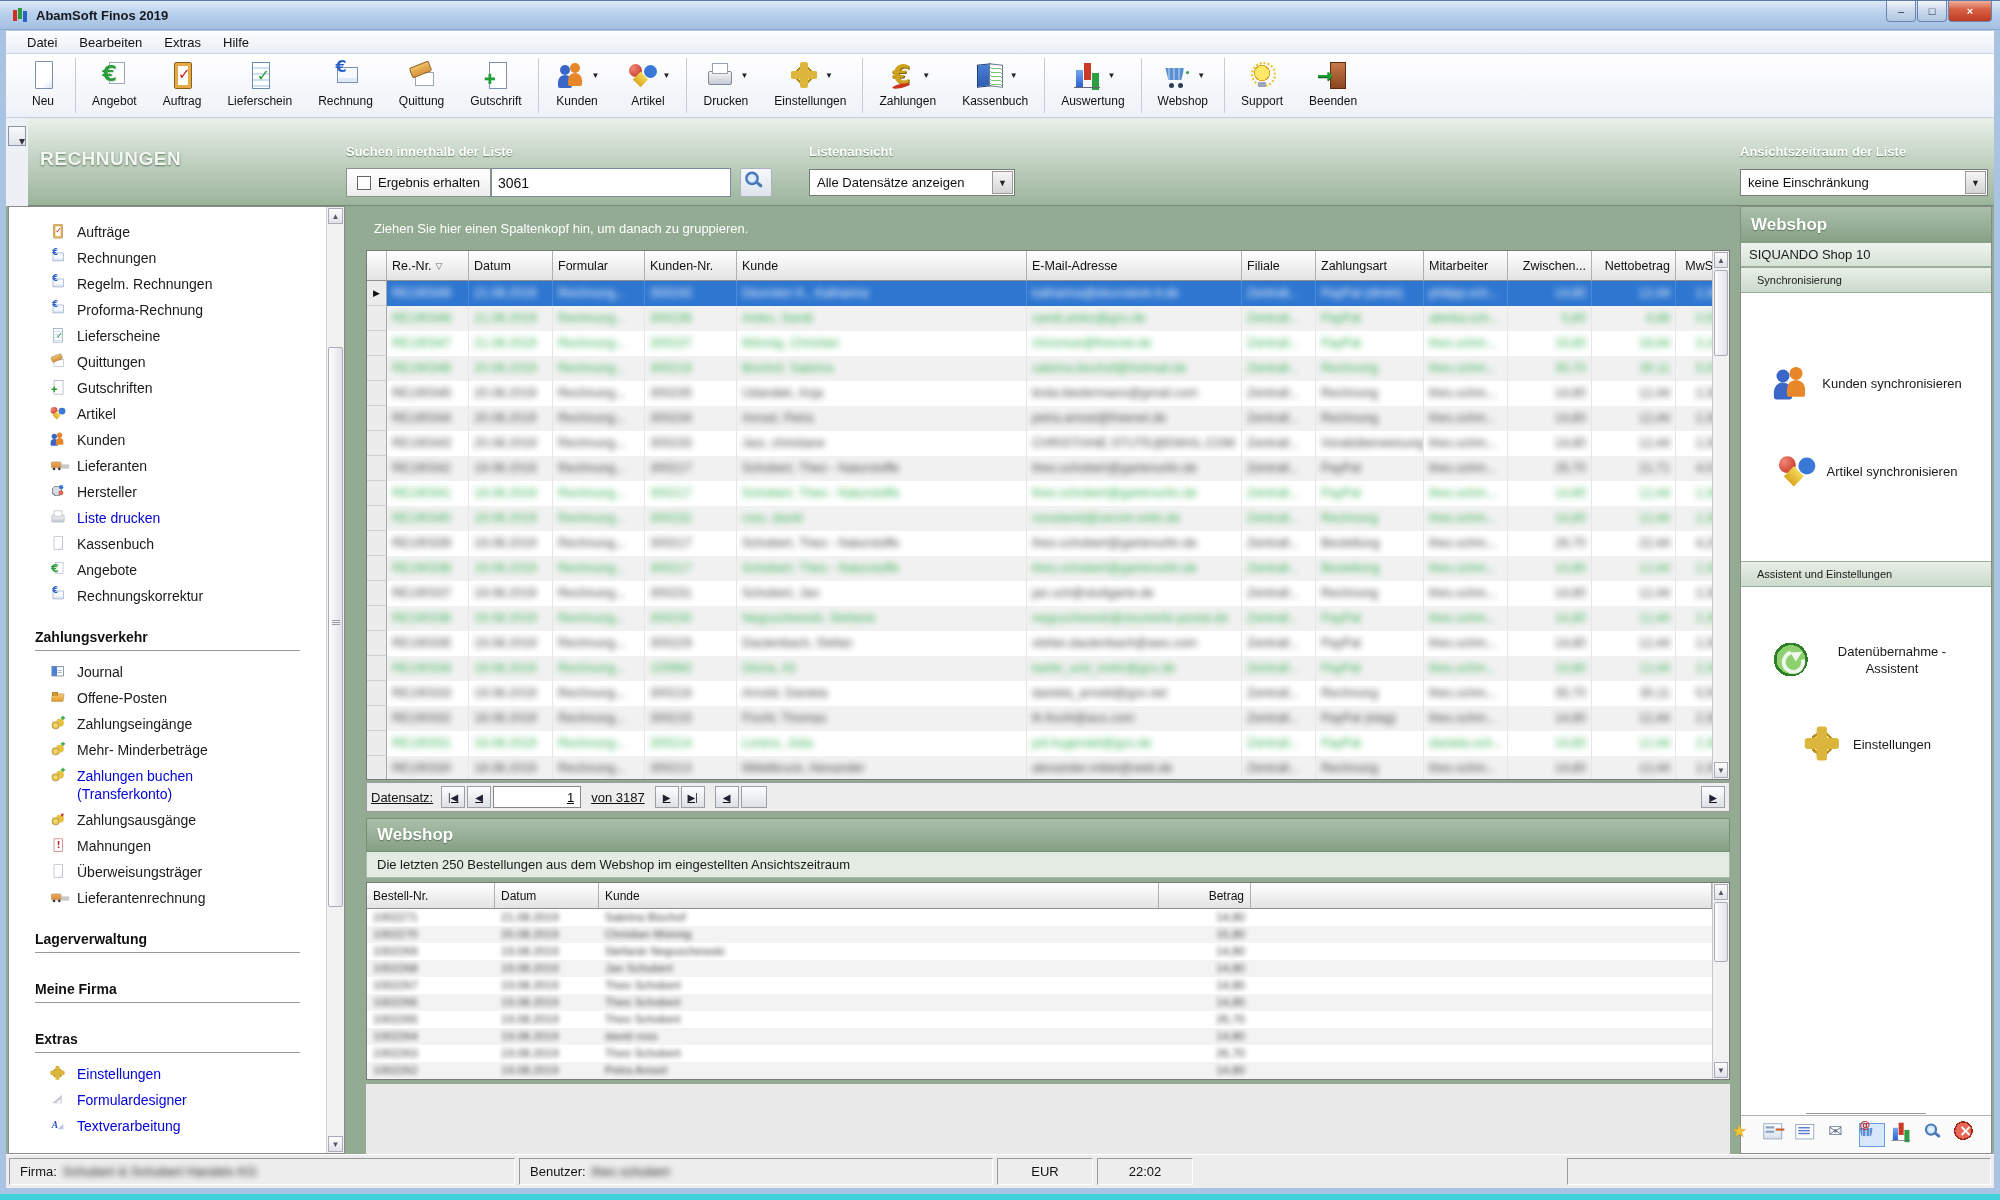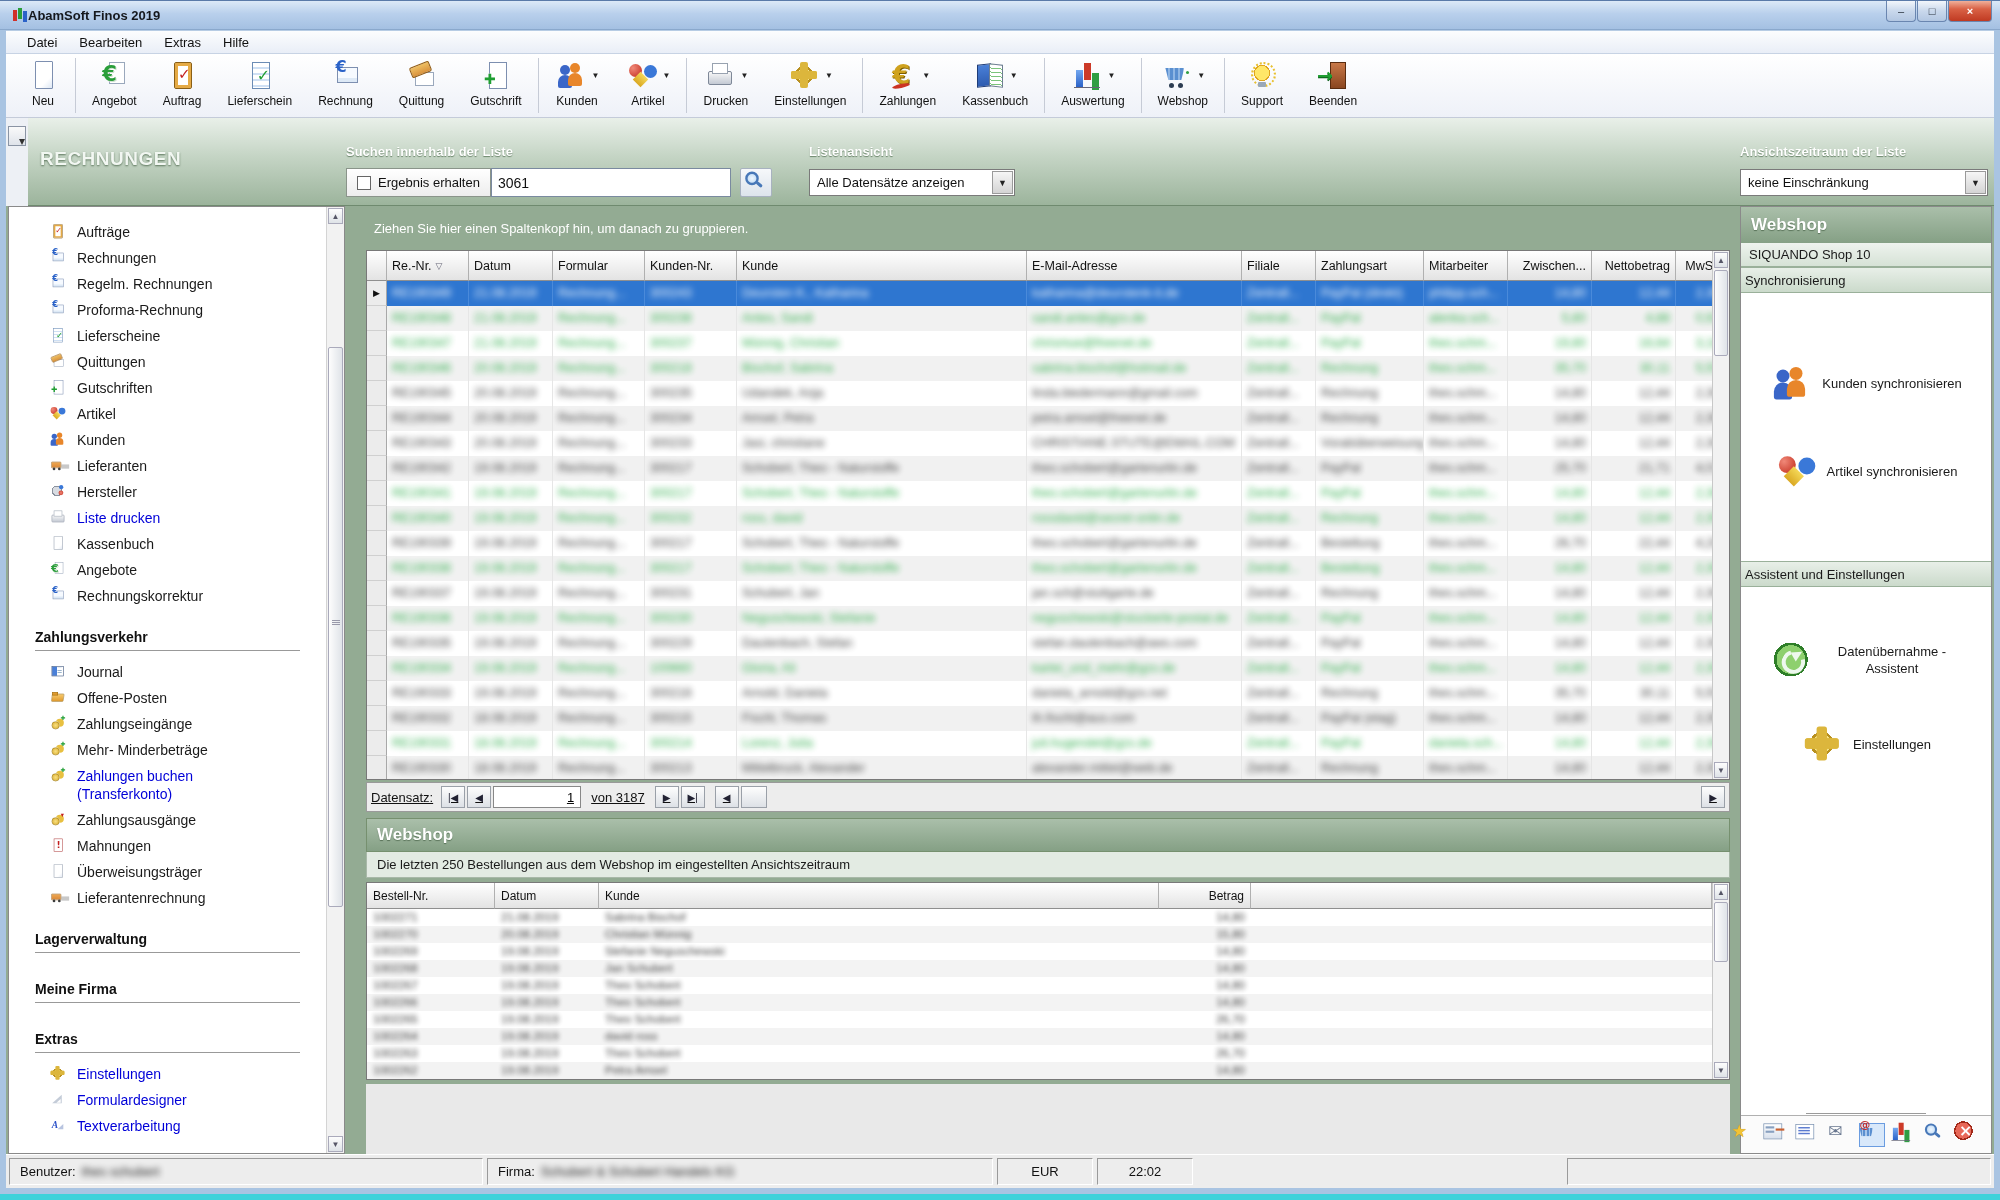--- a/index.html
+++ b/index.html
@@ -3,21 +3,21 @@
 <meta charset="utf-8">
 <style>
   html,body{margin:0;padding:0;width:2000px;height:1200px;overflow:hidden;
     font-family:"Liberation Sans","DejaVu Sans",sans-serif;background:#b7cce4;}
   *{box-sizing:border-box;}
 
   
   .titlebar{position:absolute;top:0;left:0;right:0;height:30px;
     background:linear-gradient(#dce9f7,#b9d0ec 45%,#a4c0e2);border-top:1px solid #5a7aa8;
     border-bottom:1px solid #8aa8cc;display:flex;align-items:center;padding-left:10px;}
-  .title-text{font-size:13px;font-weight:600;color:#15181d;}
+  .title-text{font-size:13px;font-weight:600;color:#15181d;margin-left:8px;}
   .win-btns{position:absolute;top:0;right:8px;display:flex;gap:1px;}
   .wbtn{height:21px;width:30px;border:1px solid #6a86b0;border-top:none;border-radius:0 0 4px 4px;
     background:linear-gradient(#f2f6fb,#c9d8ec 50%,#b3c7e2);display:flex;align-items:center;justify-content:center;
     font-size:11px;color:#27303d;}
   .wbtn.close{width:44px;background:linear-gradient(#f0b09a,#d96246 40%,#c03a22);color:#fff;font-weight:bold;}
   .app-ic{width:18px;height:18px;position:relative;display:inline-block;}
   .app-ic::before{content:"";position:absolute;left:3px;top:4px;width:4px;height:11px;background:#d03028;
     box-shadow:5px -2px 0 #2a9e3a, 10px 1px 0 #2a62c8;}
 
   .frame-l{position:absolute;left:0;top:30px;bottom:12px;width:6px;background:#a9c4e2;}
@@ -235,22 +235,22 @@
   .ws-row.odd{background:#f3f3f3;}
   .main-filler{flex:1;margin:4px 6px 0 6px;background:#e9e9e9;}
 
   
   .rpanel{position:absolute;left:1740px;width:252px;top:206px;bottom:46px;background:#fff;
     border:1px solid #8a8a8a;display:flex;flex-direction:column;}
   .rp-title{height:36px;background:linear-gradient(#aabfaa,#85a085);color:#fff;font-weight:bold;font-size:17px;
     display:flex;align-items:center;padding-left:10px;text-shadow:0 1px 1px #5a745a;flex:0 0 auto;}
   .rp-sub{height:24px;background:linear-gradient(#eef3ee,#d6e2d6);font-size:13px;color:#1a1a1a;
     display:flex;align-items:center;padding-left:8px;border-bottom:1px solid #9ab09a;flex:0 0 auto;}
-  .rp-sec{height:26px;background:linear-gradient(#e8efe8,#cbdacb);font-size:13px;color:#1a1a1a;
-    display:flex;align-items:center;padding-left:4px;border-top:1px solid #9ab09a;border-bottom:1px solid #9ab09a;flex:0 0 auto;}
+  .rp-sec{height:26px;background:linear-gradient(#e8efe8,#cbdacb);font-size:11px;color:#1a1a1a;
+    display:flex;align-items:center;padding-left:16px;border-top:1px solid #9ab09a;border-bottom:1px solid #9ab09a;flex:0 0 auto;}
   .rp-block{flex:0 0 auto;display:flex;flex-direction:column;}
   .rp-action{display:flex;align-items:center;justify-content:center;gap:10px;padding:0 8px;font-size:13px;color:#1a1a1a;}
   .rp-action .lbl{text-align:center;max-width:140px;line-height:17px;}
   .rp-grow{flex:1;}
   .rp-handle{width:120px;border-top:1px solid #9a9a9a;border-bottom:1px solid #fff;margin:0 auto;}
   .rp-footer{height:38px;border-top:1px solid #b0b0b0;display:flex;align-items:center;justify-content:flex-end;
     gap:6px;padding:0 10px;background:#fbfbfb;flex:0 0 auto;}
 
   
   .statusbar{position:absolute;left:6px;right:6px;bottom:12px;height:34px;background:#ededed;
@@ -1120,25 +1120,25 @@
       <span class="ft-wrap">
         <span class="tb-ic" data-icon="search-icon"></span>
       </span>
       <span class="ft-wrap">
         <span class="tb-ic" data-icon="close-icon"></span>
       </span>
     </div>
 </div>
 
 <div class="statusbar">
+  <div class="sb-seg" style="width:506px;">
+    <span>Firma:</span>
+    <span class="blur">Schubert &amp; Schubert Handels KG</span>
+  </div>
   <div class="sb-seg" style="width:474px;">
     <span>Benutzer:</span>
     <span class="blur">thes schubert</span>
-  </div>
-  <div class="sb-seg" style="width:506px;">
-    <span>Firma:</span>
-    <span class="blur">Schubert &amp; Schubert Handels KG</span>
   </div>
   <div class="sb-seg" style="width:96px;justify-content:center;">EUR</div>
   <div class="sb-seg" style="width:96px;justify-content:center;">22:02</div>
   <div class="sb-seg" style="width:366px;justify-content:flex-end;margin-top:48px;">Mittwoch, 21. August 2019</div>
   <div class="sb-seg" style="flex:1;"></div>
 </div>
 
 </body></html>

